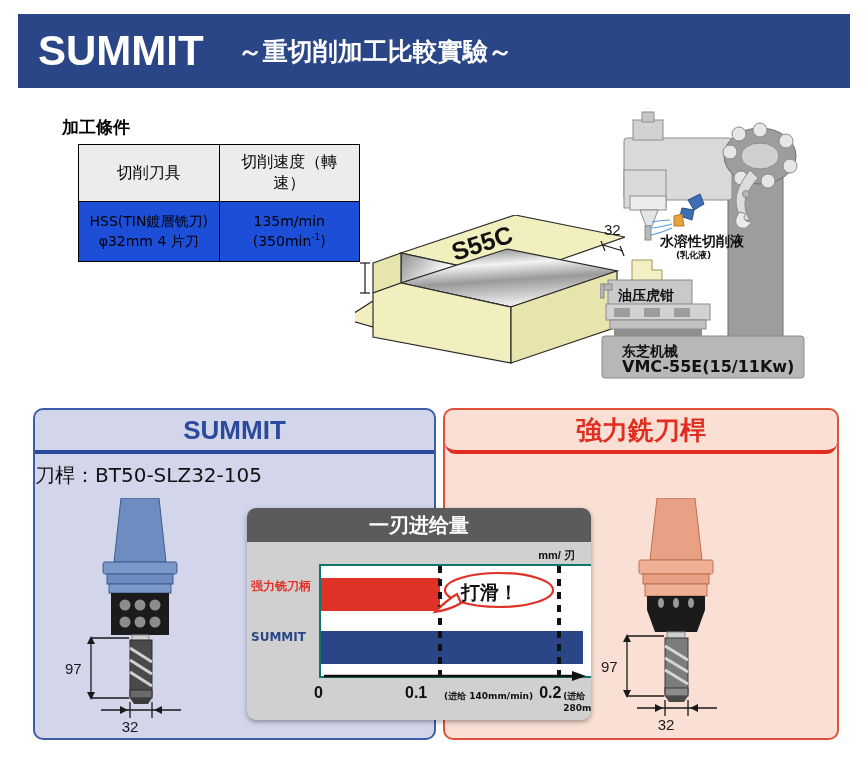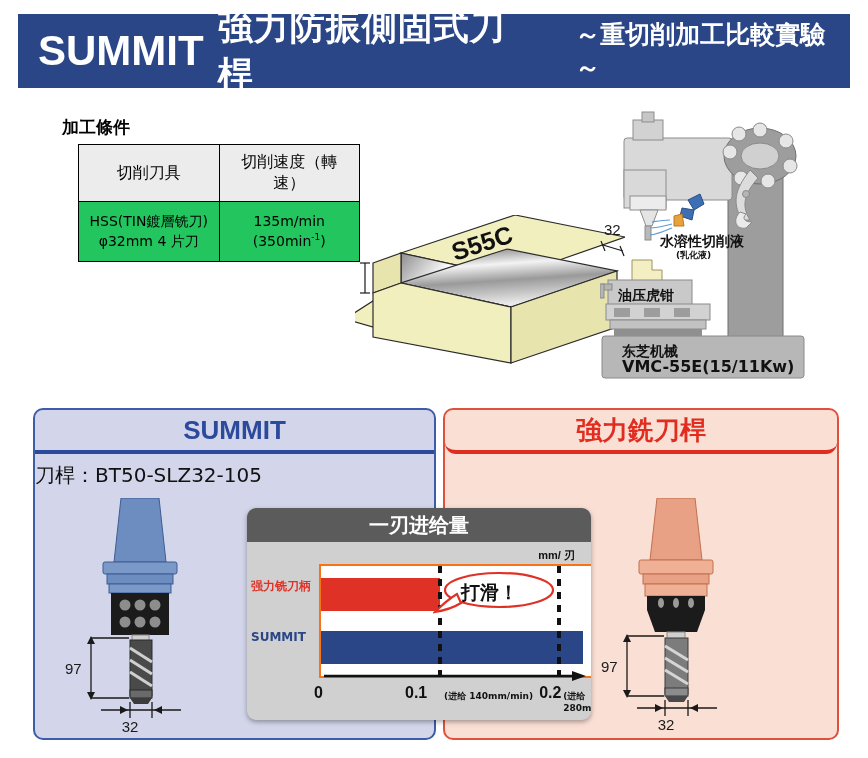--- a/index.html
+++ b/index.html
@@ -37,21 +37,21 @@
     position:absolute;left:78px;top:144px;width:282px;
     border-collapse:collapse;
   }
   .cond-table th,.cond-table td{
     border:1px solid #000;text-align:center;font-family:"DejaVu Sans",sans-serif;
   }
   .cond-table th{
     background:#ececec;font-size:16px;font-weight:normal;padding:7px 8px;
   }
   .cond-table td{
-    font-size:14px;padding:9px 2px;line-height:1.45;background:#22c55e;
+    font-size:14px;padding:9px 2px;line-height:1.45;background:#1d4ed8;
   }
   .cond-table td .ln{display:block;}
   sup{font-size:9px;}
 
   
   .wp{position:absolute;left:355px;top:215px;width:270px;height:170px;}
 
   .dim-txt{font-family:"Liberation Sans",sans-serif;font-size:15px;fill:#1a1a1a;}
 
   
@@ -96,21 +96,21 @@
     align-items:center;justify-content:center;
     font-family:"DejaVu Sans",sans-serif;
     border-top-left-radius:8px;border-top-right-radius:8px;
   }
   .chart-unit{
     position:absolute;right:16px;top:40px;font-size:11px;font-weight:bold;
     color:#111;font-family:Liberation Sans, sans-serif;
   }
   .plot{
     position:absolute;left:72px;top:56px;width:276px;height:114px;
-    background:#fff;border:2px solid #f97316;box-sizing:border-box;
+    background:#fff;border:2px solid #0f766e;box-sizing:border-box;
   }
   .bar{position:absolute;left:0;}
   .bar-red{top:12px;height:33px;background:#e03127;}
   .bar-blue{top:65px;height:33px;background:#2a4687;}
   .tick-dash{
     position:absolute;top:0;width:4px;height:100%;
     background:repeating-linear-gradient(to bottom,#111 0 7px,transparent 7px 13px);
   }
   .axis-arrow{
     position:absolute;left:0;bottom:-2px;width:100%;height:2px;
@@ -131,21 +131,20 @@
     font-family:"DejaVu Sans",sans-serif;
   }
 </style>
 </head>
 <body>
 
 <div class="root">
 
   <div class="header">
     <span class="hdr-summit">SUMMIT</span>
-    <span class="hdr-cn">強力防振側固式刀桿</span>
     <span class="hdr-sub">～重切削加工比較實驗～</span>
   </div>
 
   <div class="cond-title">加工條件</div>
   <table class="cond-table">
     <thead>
       <tr>
         <th style="width:50%">切削刀具</th>
         <th style="width:50%">切削速度（轉速）</th>
       </tr>

